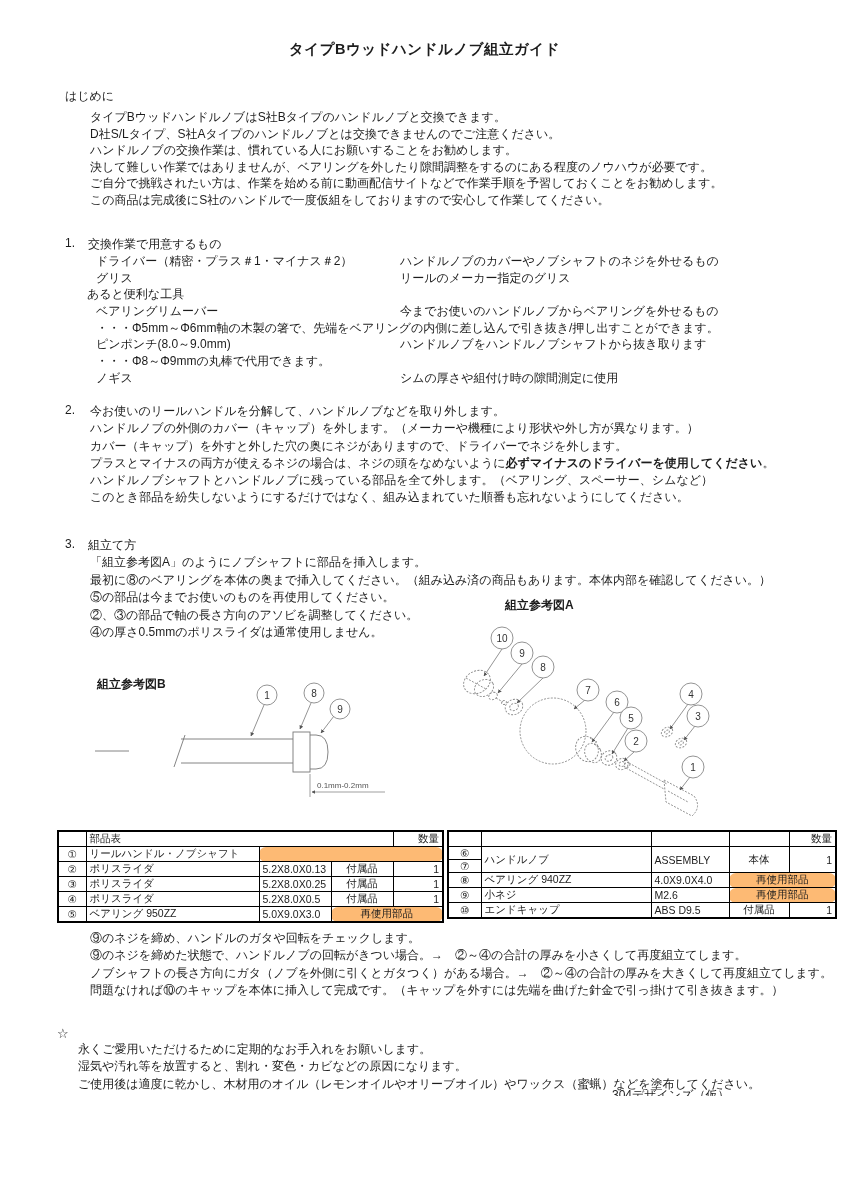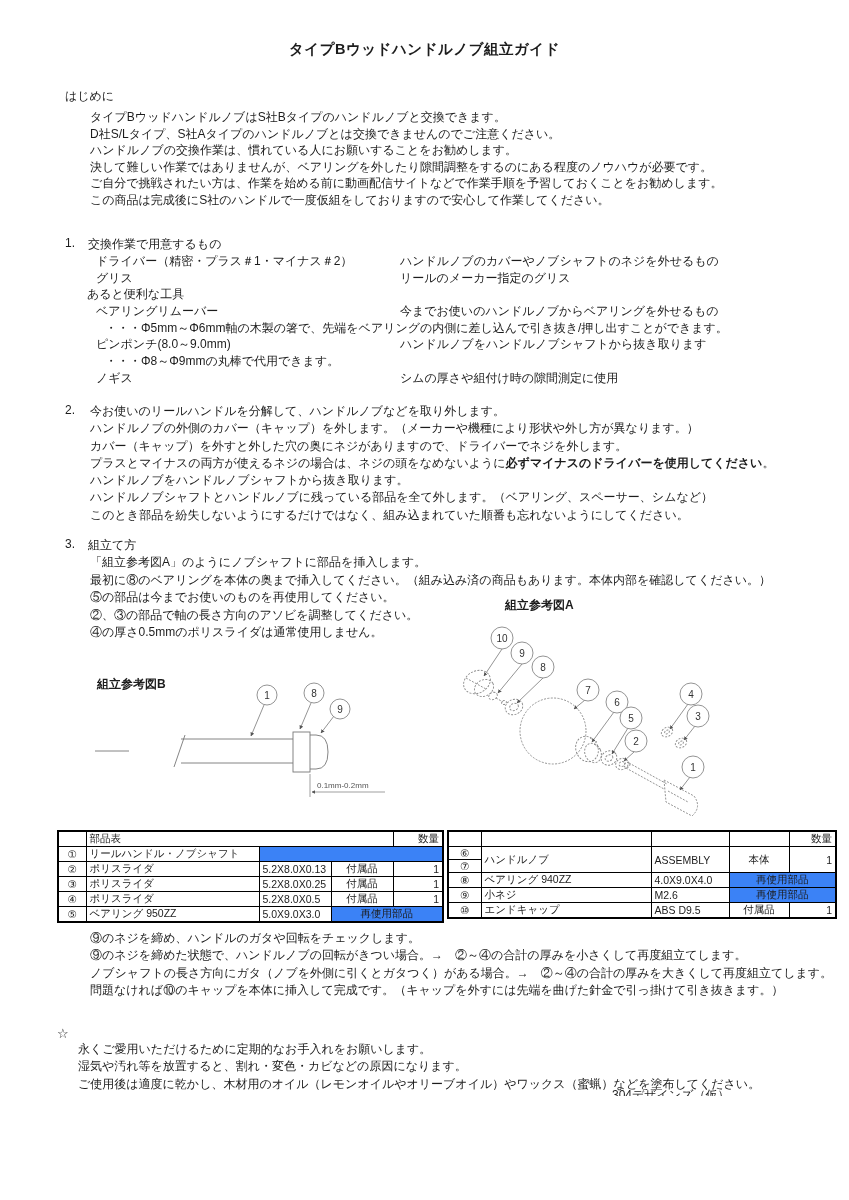--- a/index.html
+++ b/index.html
@@ -11,21 +11,21 @@
   #title{top:40px;left:0;width:100%;text-align:center;font-size:14.5px;font-weight:bold;letter-spacing:.5px;}
   #intro-h{top:88px;left:65px;text-align:right;}
   #intro{top:109px;left:90px;line-height:16.6px;}
   .secnum{font-size:12px;}
   #s1num{top:236px;left:65px;}
   #s1head{top:236px;left:88px;}
   #s1rows{top:253px;left:96px;}
   .s1row{position:relative;height:16.7px;white-space:nowrap;}
   .s1row .ds{position:absolute;left:304px;top:0;white-space:nowrap;}
   .s1row.outdent{margin-left:-9px;}
-  .s1row.dots{margin-left:9px;}
+  .s1row.dots{}
   #s2num{top:403px;left:65px;}
   #s2{top:403px;left:90px;line-height:17.25px;}
   #s3num{top:537px;left:65px;}
   #s3head{top:537px;left:88px;}
   #s3{top:554px;left:90px;line-height:17.5px;}
   #figAlabel{top:597px;left:505px;font-weight:bold;}
   #figBlabel{top:676px;left:97px;font-weight:bold;}
   #figA{top:610px;left:440px;}
   #figB{top:682px;left:85px;}
   #post{top:930px;left:90px;line-height:17.3px;}
@@ -33,21 +33,21 @@
   #care{top:1041px;left:78px;line-height:17.3px;}
   #footer{top:1087px;left:612px;}
   
   table.parts{border-collapse:collapse;table-layout:fixed;border:2px solid #000;}
   table.parts td{border:1px solid #000;height:12px;padding:0 3px;font-size:10.5px;
                  white-space:nowrap;overflow:hidden;vertical-align:middle;}
   td.num{text-align:center;padding:0;font-size:11px;}
   td.qty{text-align:right;}
   td.ctr{text-align:center;}
   td.qh{font-size:9.5px;text-align:right;}
-  td.gray{background:#3b82f6;}
+  td.gray{background:#fdba74;border-radius:7px;}
   #tblL{top:830px;left:57px;}
   #tblR{top:830px;left:447px;}
   
   .part{fill:none;stroke:#888;stroke-width:0.9;stroke-dasharray:2 1.4;}
   .solidpart{fill:none;stroke:#777;stroke-width:0.9;}
   .callout{fill:#fff;stroke:#888;stroke-width:0.9;}
   .ctext{fill:#333;font-size:10px;font-family:"Liberation Sans",sans-serif;}
   .leader{stroke:#666;stroke-width:0.7;fill:none;}
   .dim{stroke:#777;stroke-width:0.7;fill:none;}
   .dtext{fill:#555;font-size:8px;font-family:"Liberation Sans",sans-serif;}
@@ -81,21 +81,20 @@
     <div class="s1row dots"><span class="it">・・・Φ8～Φ9mmの丸棒で代用できます。</span></div>
     <div class="s1row"><span class="it">ノギス</span><span class="ds">シムの厚さや組付け時の隙間測定に使用</span></div>
   </div>
 
   <div class="abs secnum" id="s2num">2.</div>
   <div class="abs" id="s2">
     <div class="nowrap">今お使いのリールハンドルを分解して、ハンドルノブなどを取り外します。</div>
     <div class="nowrap">ハンドルノブの外側のカバー（キャップ）を外します。（メーカーや機種により形状や外し方が異なります。）</div>
     <div class="nowrap">カバー（キャップ）を外すと外した穴の奥にネジがありますので、ドライバーでネジを外します。</div>
     <div class="nowrap"><span>プラスとマイナスの両方が使えるネジの場合は、ネジの頭をなめないように</span><span class="b">必ずマイナスのドライバーを使用してください</span><span>。</span></div>
-    <div class="nowrap">ハンドルノブをハンドルノブシャフトから抜き取ります。</div>
     <div class="nowrap">ハンドルノブシャフトとハンドルノブに残っている部品を全て外します。（ベアリング、スペーサー、シムなど）</div>
     <div class="nowrap">このとき部品を紛失しないようにするだけではなく、組み込まれていた順番も忘れないようにしてください。</div>
   </div>
 
   <div class="abs secnum" id="s3num">3.</div>
   <div class="abs" id="s3head">組立て方</div>
   <div class="abs" id="s3">
     <div class="nowrap">「組立参考図A」のようにノブシャフトに部品を挿入します。</div>
     <div class="nowrap">最初に⑧のベアリングを本体の奥まで挿入してください。（組み込み済の商品もあります。本体内部を確認してください。）</div>
     <div class="nowrap">⑤の部品は今までお使いのものを再使用してください。</div>

